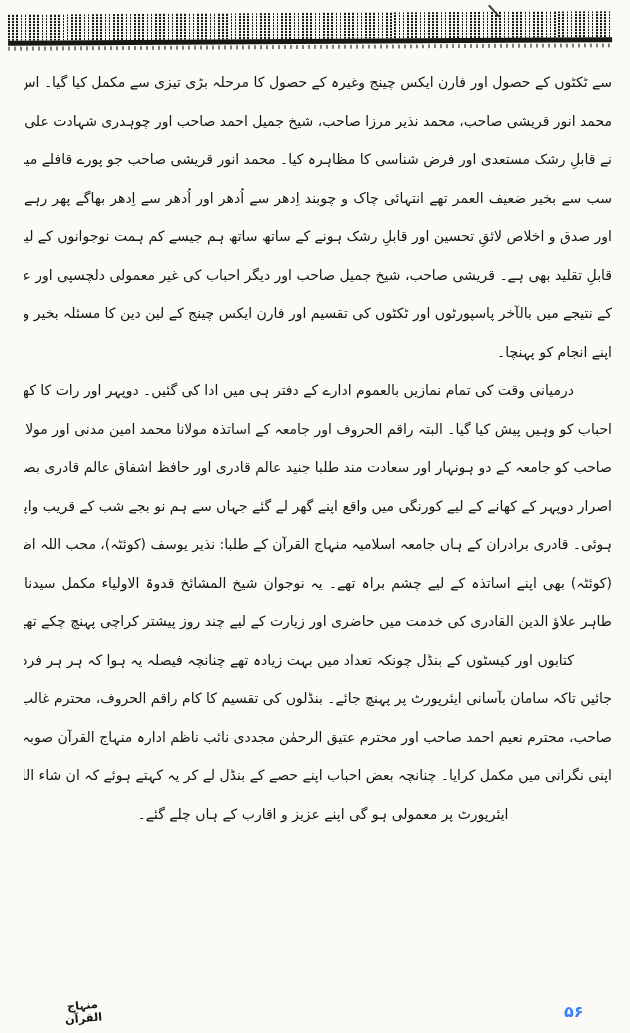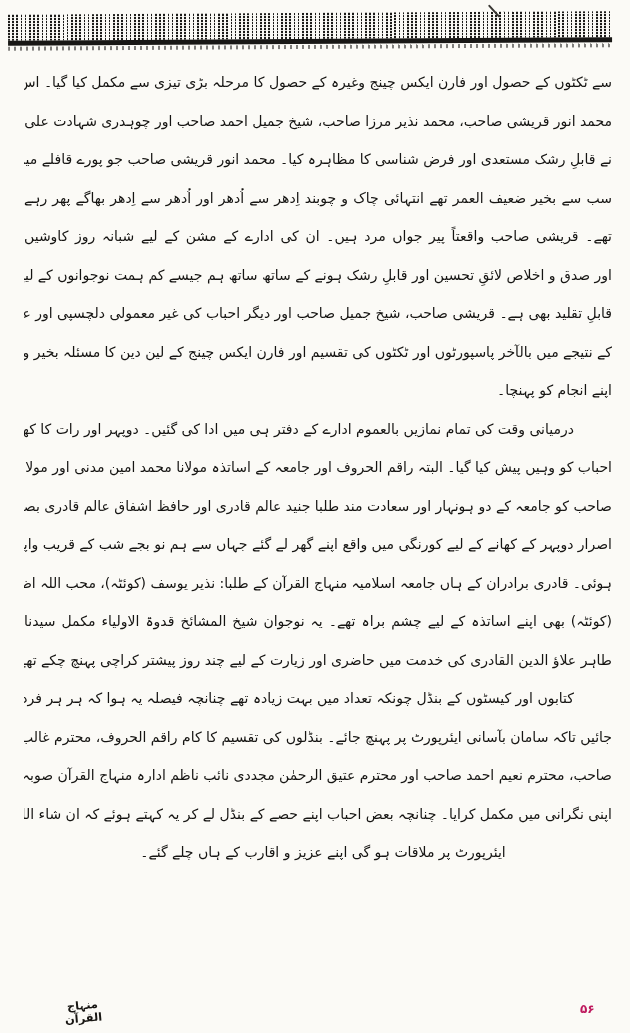--- a/index.html
+++ b/index.html
@@ -52,54 +52,53 @@
 
   
   .logo{
     position:absolute;left:52px;top:999px;width:62px;
     direction:rtl;text-align:center;
     font-size:11px;font-weight:bold;line-height:13px;
     transform:rotate(-5deg) scaleX(1.04);
     color:#181613;
   }
   .page-num{
-    position:absolute;left:580px;top:1002px;
+    position:absolute;left:564px;top:1002px;
     direction:rtl;
-    font-size:12px;font-weight:bold;letter-spacing:3px;
-    color:#be185d;
+    font-size:16px;font-weight:bold;letter-spacing:3px;
+    color:#3b82f6;
   }
 </style>
 </head>
 <body>
 
 <div class="page">
 
   <div class="ornament"></div>
   <div class="scan-mark"></div>
 
   <div class="text">
     <div class="line">سے ٹکٹوں کے حصول اور فارن ایکس چینج وغیرہ کے حصول کا مرحلہ بڑی تیزی سے مکمل کیا گیا۔ اس سلسلہ میں</div>
     <div class="line">محمد انور قریشی صاحب، محمد نذیر مرزا صاحب، شیخ جمیل احمد صاحب اور چوہدری شہادت علی صاحب</div>
     <div class="line">نے قابلِ رشک مستعدی اور فرض شناسی کا مظاہرہ کیا۔ محمد انور قریشی صاحب جو پورے قافلے میں غالباً</div>
     <div class="line">سب سے بخیر ضعیف العمر تھے انتہائی چاک و چوبند اِدھر سے اُدھر اور اُدھر سے اِدھر بھاگے پھر رہے</div>
-    <div class="line">تھے۔ قریشی صاحب واقعتاً پیر جواں مرد ہیں۔ ان کی ادارے کے مشن کے لیے شبانہ روز کاوشیں</div>
     <div class="line">اور صدق و اخلاص لائقِ تحسین اور قابلِ رشک ہونے کے ساتھ ساتھ ہم جیسے کم ہمت نوجوانوں کے لیے</div>
     <div class="line">قابلِ تقلید بھی ہے۔ قریشی صاحب، شیخ جمیل صاحب اور دیگر احباب کی غیر معمولی دلچسپی اور عرق ریزی</div>
     <div class="line">کے نتیجے میں بالآخر پاسپورٹوں اور ٹکٹوں کی تقسیم اور فارن ایکس چینج کے لین دین کا مسئلہ بخیر و خوبی</div>
     <div class="line p-end">اپنے انجام کو پہنچا۔</div>
     <div class="line indent">درمیانی وقت کی تمام نمازیں بالعموم ادارے کے دفتر ہی میں ادا کی گئیں۔ دوپہر اور رات کا کھانا بھی</div>
     <div class="line">احباب کو وہیں پیش کیا گیا۔ البتہ راقم الحروف اور جامعہ کے اساتذہ مولانا محمد امین مدنی اور مولانا ظہور الٰہی</div>
     <div class="line">صاحب کو جامعہ کے دو ہونہار اور سعادت مند طلبا جنید عالم قادری اور حافظ اشفاق عالم قادری بصد</div>
     <div class="line">اصرار دوپہر کے کھانے کے لیے کورنگی میں واقع اپنے گھر لے گئے جہاں سے ہم نو بجے شب کے قریب واپسی</div>
     <div class="line">ہوئی۔ قادری برادران کے ہاں جامعہ اسلامیہ منہاج القرآن کے طلبا: نذیر یوسف (کوئٹہ)، محب اللہ اظہر</div>
     <div class="line">(کوئٹہ) بھی اپنے اساتذہ کے لیے چشم براہ تھے۔ یہ نوجوان شیخ المشائخ قدوۃ الاولیاء مکمل سیدنا</div>
     <div class="line">طاہر علاؤ الدین القادری کی خدمت میں حاضری اور زیارت کے لیے چند روز پیشتر کراچی پہنچ چکے تھے۔</div>
     <div class="line indent">کتابوں اور کیسٹوں کے بنڈل چونکہ تعداد میں بہت زیادہ تھے چنانچہ فیصلہ یہ ہوا کہ ہر ہر فرد کو</div>
     <div class="line">جائیں تاکہ سامان بآسانی ایئرپورٹ پر پہنچ جائے۔ بنڈلوں کی تقسیم کا کام راقم الحروف، محترم غالب پرویز</div>
     <div class="line">صاحب، محترم نعیم احمد صاحب اور محترم عتیق الرحمٰن مجددی نائب ناظم ادارہ منہاج القرآن صوبہ پنجاب نے</div>
     <div class="line">اپنی نگرانی میں مکمل کرایا۔ چنانچہ بعض احباب اپنے حصے کے بنڈل لے کر یہ کہتے ہوئے کہ ان شاء اللہ رات</div>
-    <div class="line p-end-center">ایئرپورٹ پر ملاقات ہو گی اپنے عزیز و اقارب کے ہاں چلے گئے۔</div>
+    <div class="line p-end-center">ایئرپورٹ پر معمولی ہو گی اپنے عزیز و اقارب کے ہاں چلے گئے۔</div>
   </div>
 
   <div class="logo">منہاج القرآن</div>
   <div class="page-num">۵۶</div>
 
 </div>
 
 </body></html>

